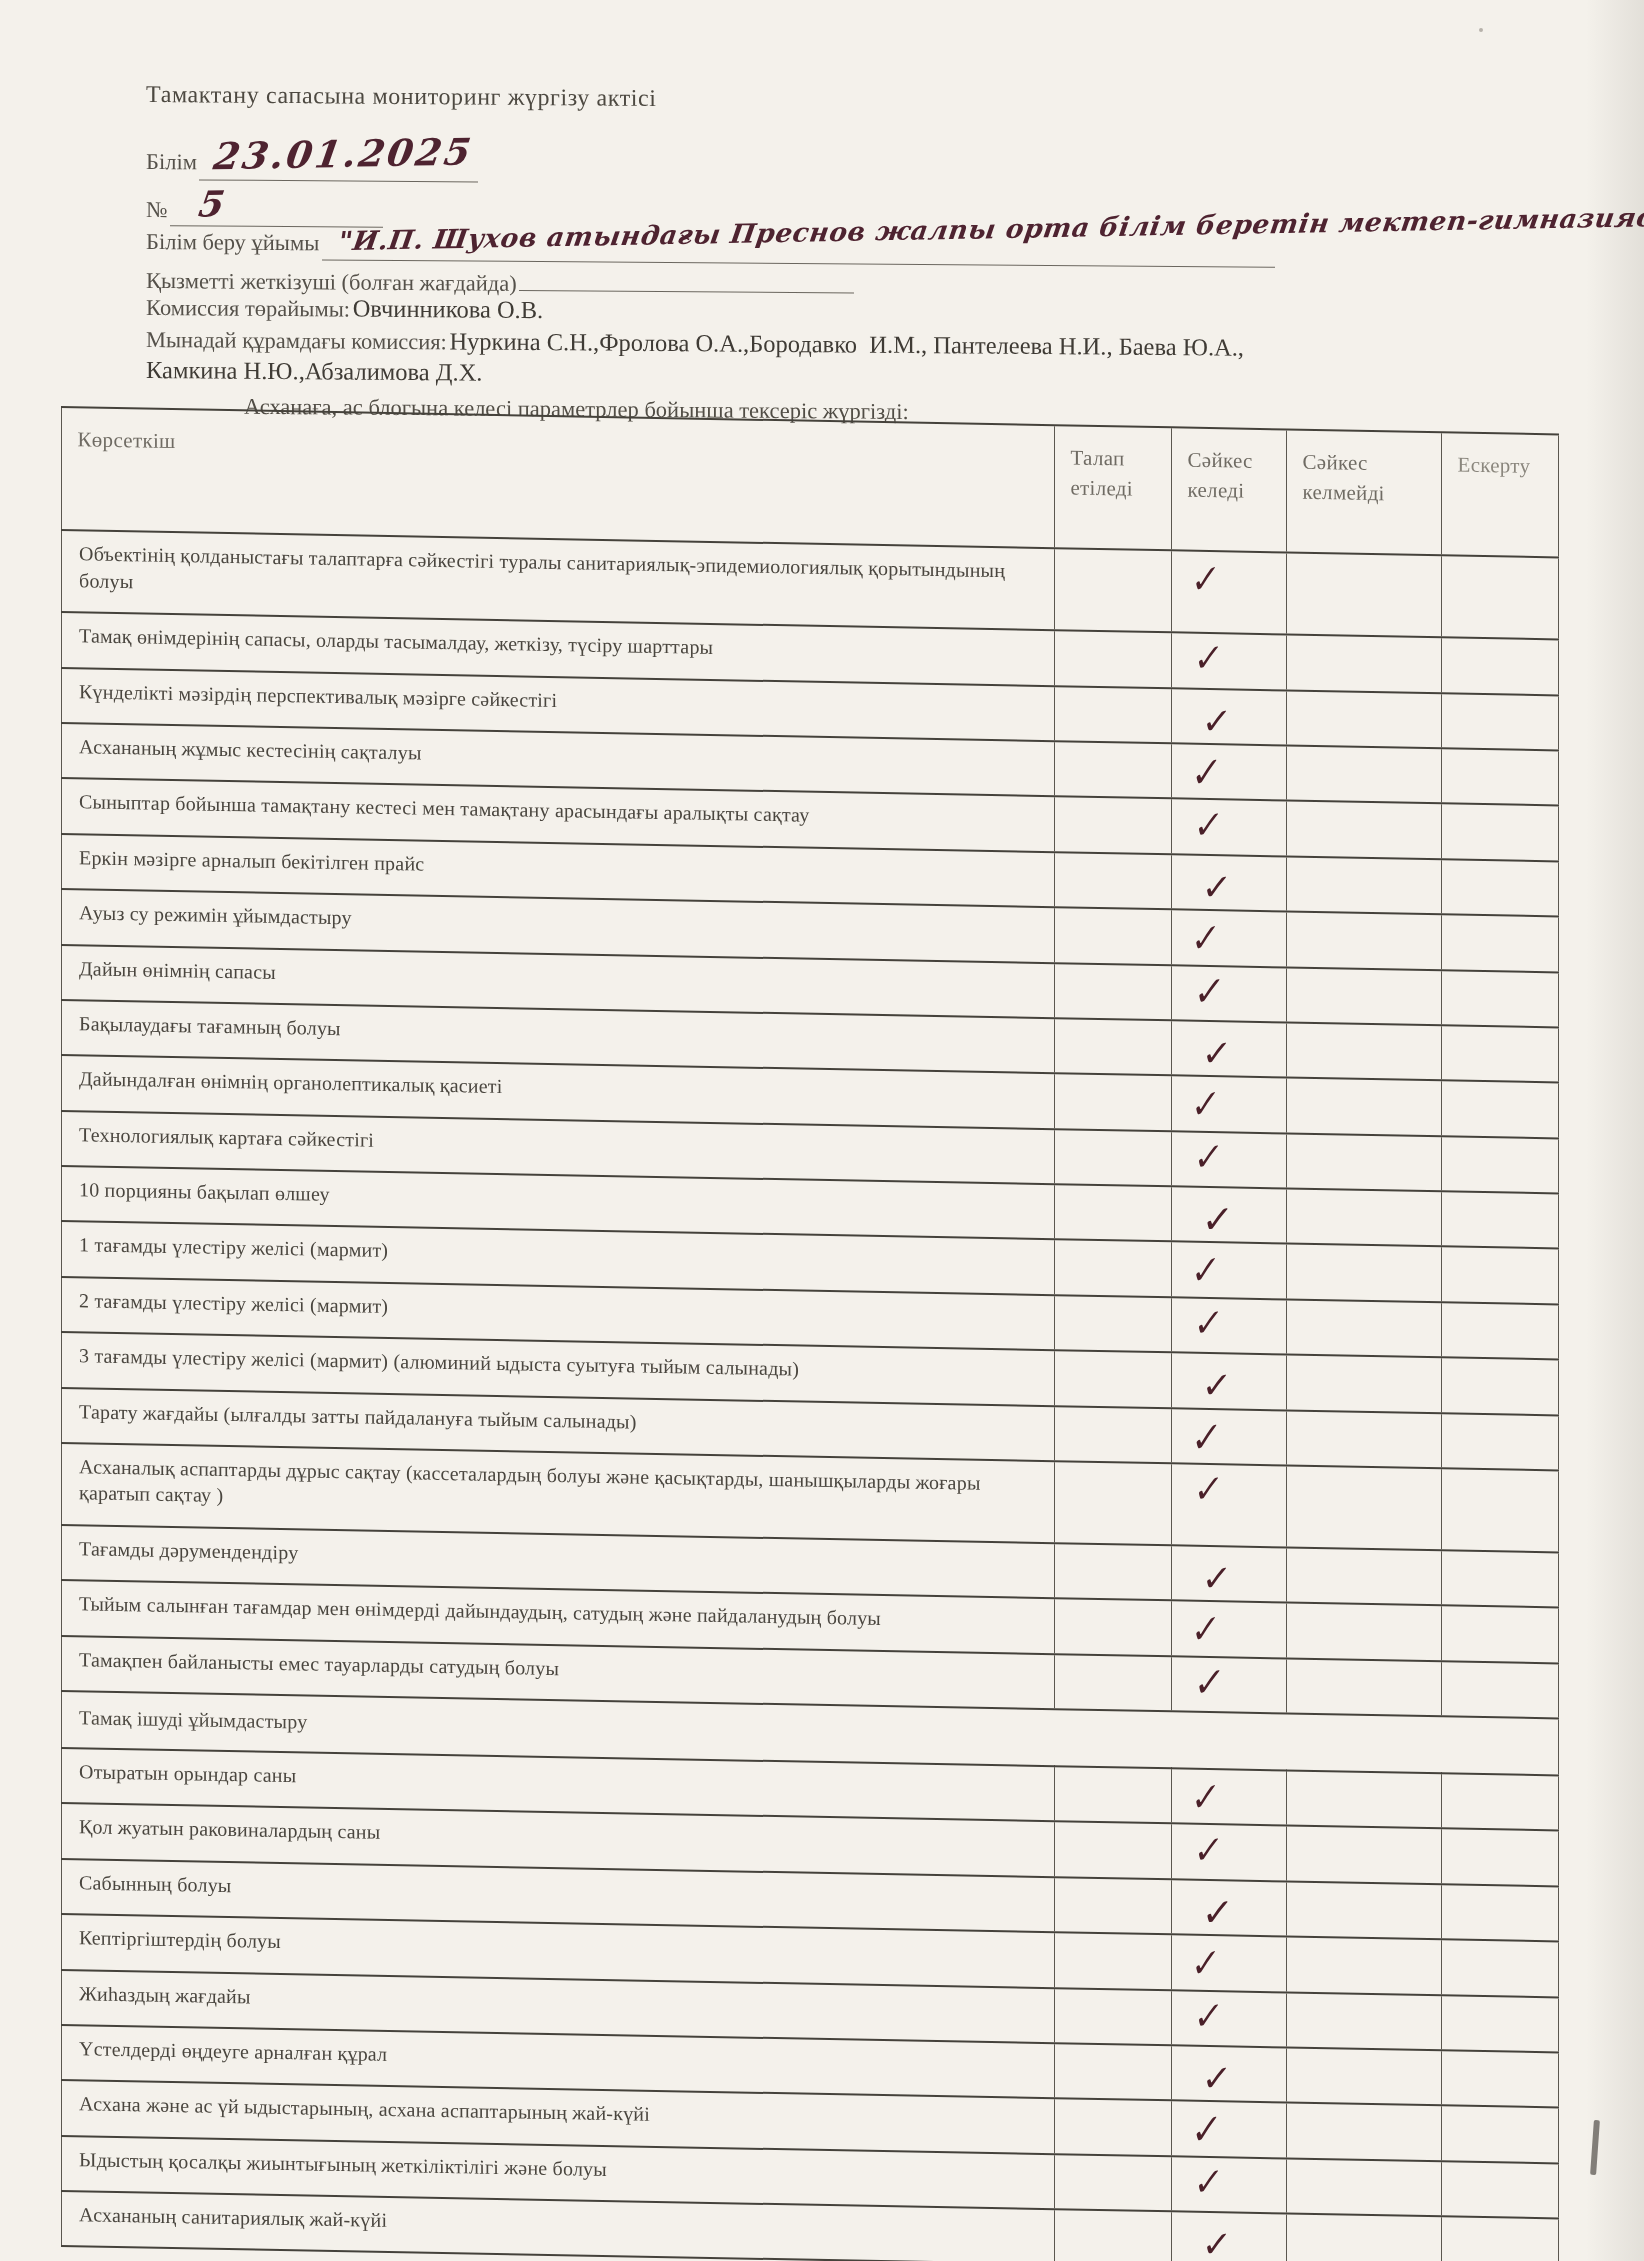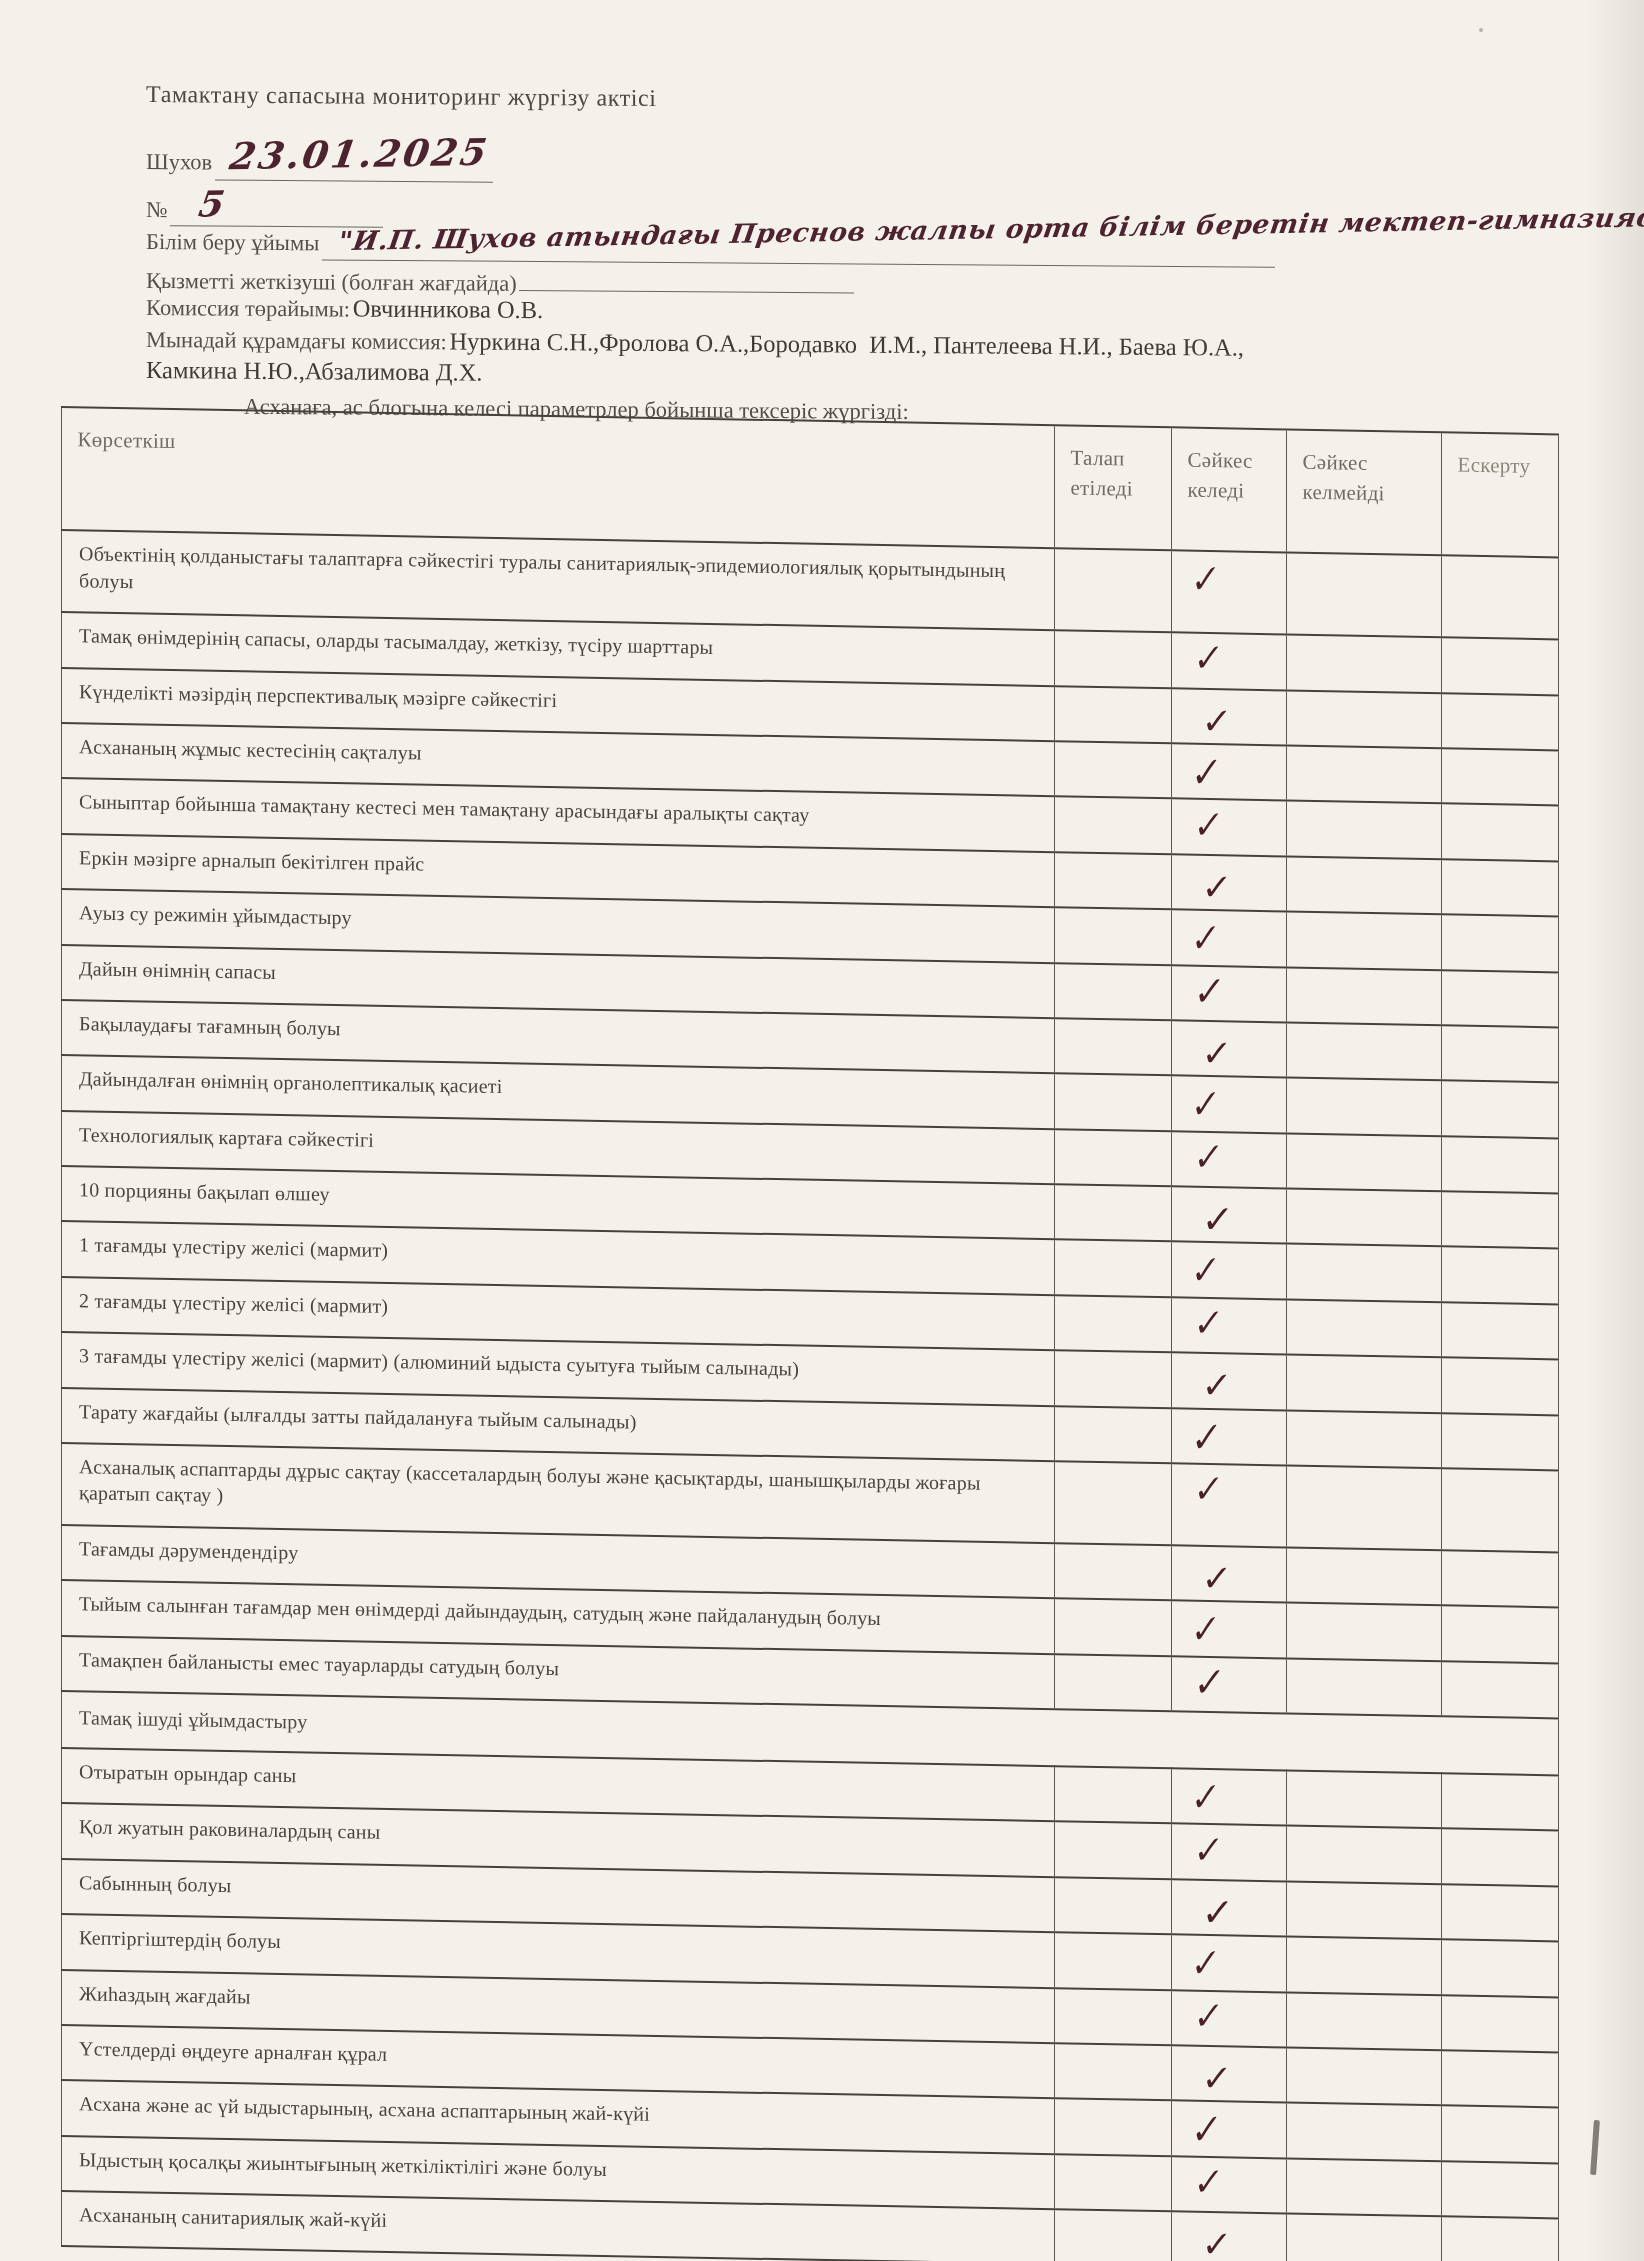--- a/index.html
+++ b/index.html
@@ -97,21 +97,21 @@
 <body>
 
 <div class="edge-shade"></div>
 <div class="smudge"></div>
 <div class="speck" style="left:1479px;top:28px;"></div>
 
 <div class="hdr">
   <p class="title">Тамактану сапасына мониторинг жүргізу актісі</p>
 
   <p class="fline l-date">
-    <span class="lab">Шухов</span>
+    <span class="lab">Білім</span>
     <span class="fill-line"><span class="hw hw-date">23.01.2025</span></span>
   </p>
 
   <p class="fline l-num">
     <span class="lab">№</span>
     <span class="fill-line" style="width:213px;"><span class="hw hw-num">5</span></span>
   </p>
 
   <p class="fline l-org">
     <span class="lab">Білім беру ұйымы</span>

